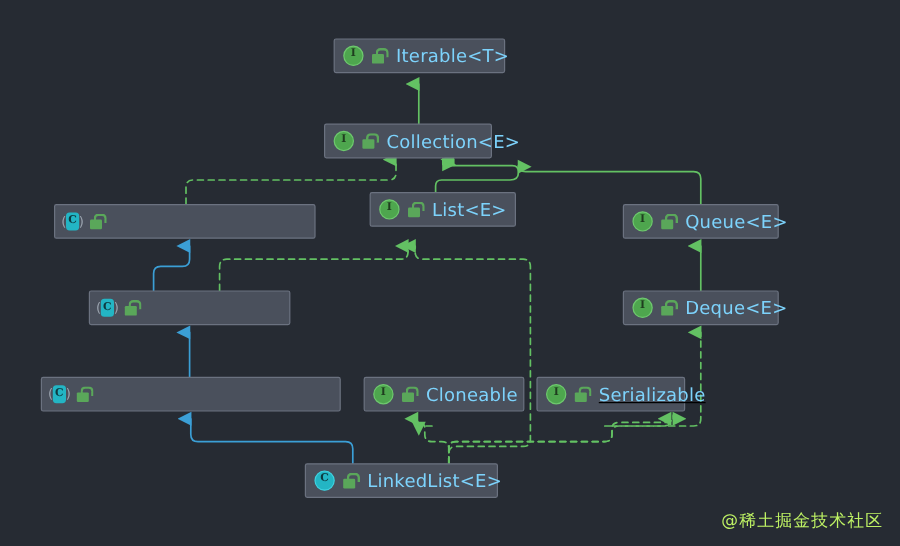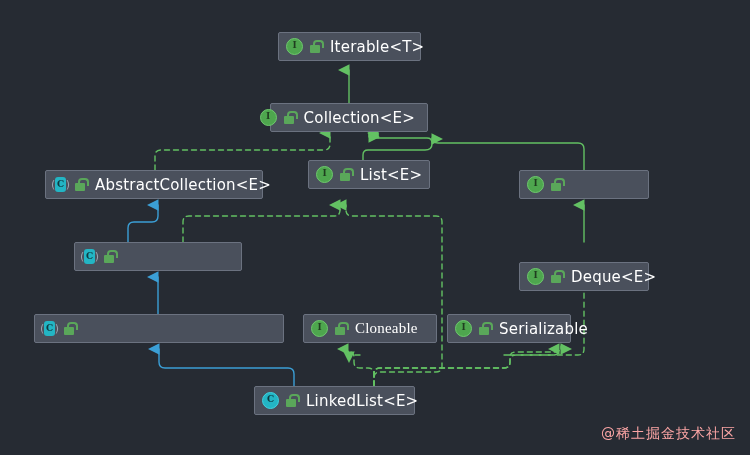--- a/index.html
+++ b/index.html
@@ -20,21 +20,21 @@
     display:flex;
     align-items:center;
     background:#4a505c;
     border:1px solid #6b7280;
     border-radius:2px;
     padding:0 12px 0 7px;
     white-space:nowrap;
     z-index:5;
   }
   .node .label{
-    color:#ffffff;
+    color:#7dd3fc;
     font-size:15px;
     letter-spacing:.2px;
     margin-left:9px;
   }
 
   
   .ico{width:15px;height:15px;position:relative;flex:0 0 auto;}
   .ico.iface{
     border-radius:50%;
     background:#4ea64e;
@@ -95,21 +95,21 @@
   }
   .lock .shackle{
     position:absolute;left:4px;top:0;width:7px;height:6px;
     border:2px solid #5aa75a;border-bottom:none;
     border-radius:4px 4px 0 0;
     background:transparent;
   }
 
   .watermark{
     position:absolute;right:14px;bottom:12px;
-    color:#fca5a5;
+    color:#bef264;
     font-size:14px;
     letter-spacing:1px;
     z-index:2;
     user-select:none;
   }
 </style>
 </head>
 <body>
 
 <div id="canvas">
@@ -161,99 +161,99 @@
 
   <div class="node" style="left:278px;top:32px;width:143px;">
     <span class="ico iface"></span>
     <span class="lock">
         <span class="shackle"></span>
         <span class="body"></span>
       </span>
     <span class="label">Iterable&lt;T&gt;</span>
   </div>
 
-  <div class="node" style="left:270px;top:103px;width:158px;justify-content:flex-end;">
+  <div class="node" style="left:270px;top:103px;width:140px;">
     <span class="ico iface"></span>
     <span class="lock">
         <span class="shackle"></span>
         <span class="body"></span>
       </span>
     <span class="label">Collection&lt;E&gt;</span>
   </div>
 
   <div class="node" style="left:45px;top:170px;width:218px;">
     <span class="ico abs">
         <span class="paren l">(</span>
         <span class="paren r">)</span>
       </span>
     <span class="lock">
         <span class="shackle"></span>
         <span class="body"></span>
       </span>
-    <span class="label">AbstractCollection&lt;E&gt;</span>
   </div>
 
   <div class="node" style="left:308px;top:160px;width:122px;">
     <span class="ico iface"></span>
     <span class="lock">
         <span class="shackle"></span>
         <span class="body"></span>
       </span>
     <span class="label">List&lt;E&gt;</span>
   </div>
 
   <div class="node" style="left:519px;top:170px;width:130px;">
     <span class="ico iface"></span>
     <span class="lock">
         <span class="shackle"></span>
         <span class="body"></span>
       </span>
+    <span class="label">Queue&lt;E&gt;</span>
   </div>
 
   <div class="node" style="left:74px;top:242px;width:168px;">
     <span class="ico abs">
         <span class="paren l">(</span>
         <span class="paren r">)</span>
       </span>
     <span class="lock">
         <span class="shackle"></span>
         <span class="body"></span>
       </span>
   </div>
 
-  <div class="node" style="left:519px;top:242px;width:130px;margin-top:20px;">
+  <div class="node" style="left:519px;top:242px;width:130px;">
     <span class="ico iface"></span>
     <span class="lock">
         <span class="shackle"></span>
         <span class="body"></span>
       </span>
     <span class="label">Deque&lt;E&gt;</span>
   </div>
 
   <div class="node" style="left:34px;top:314px;width:250px;">
     <span class="ico abs">
         <span class="paren l">(</span>
         <span class="paren r">)</span>
       </span>
     <span class="lock">
         <span class="shackle"></span>
         <span class="body"></span>
       </span>
   </div>
 
-  <div class="node" style="left:303px;top:314px;width:134px;font-family:Liberation Serif, serif;">
+  <div class="node" style="left:303px;top:314px;width:134px;">
     <span class="ico iface"></span>
     <span class="lock">
         <span class="shackle"></span>
         <span class="body"></span>
       </span>
     <span class="label">Cloneable</span>
   </div>
 
-  <div class="node" style="left:447px;top:314px;width:124px;">
+  <div class="node" style="left:447px;top:314px;width:124px;text-decoration:underline;">
     <span class="ico iface"></span>
     <span class="lock">
         <span class="shackle"></span>
         <span class="body"></span>
       </span>
     <span class="label">Serializable</span>
   </div>
 
   <div class="node" style="left:254px;top:386px;width:161px;text-align:center;">
     <span class="ico cls"></span>

